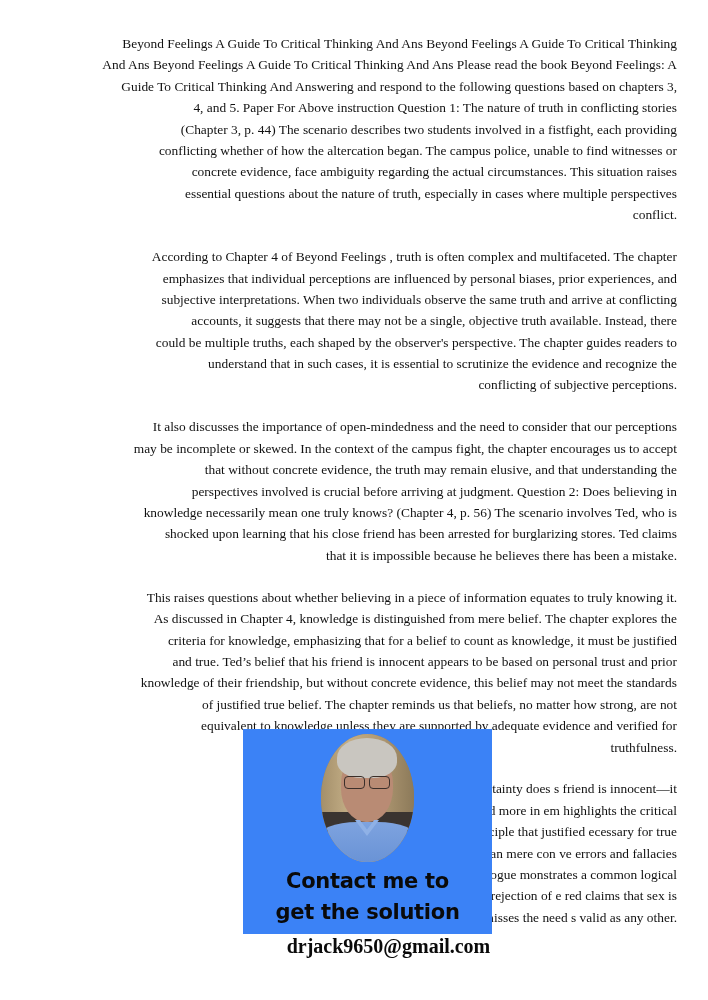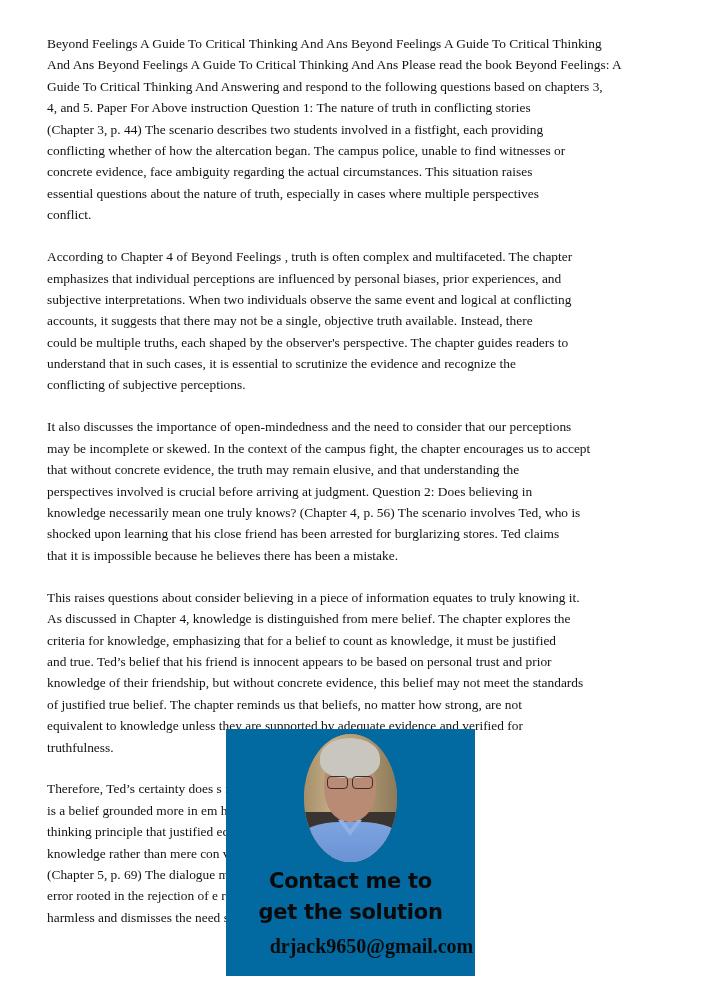--- a/index.html
+++ b/index.html
@@ -16,35 +16,36 @@
       color: #111111;
     }
     .page {
       position: absolute;
       left: 47px;
       top: 33px;
       width: 630px;
     }
     .para {
       margin: 0 0 20.6px 0;
+      text-align: right;
     }
     .line {
       display: block;
       white-space: nowrap;
       font-size: 13.4px;
       line-height: 21.4px;
       height: 21.4px;
     }
     .promo {
       position: absolute;
-      left: 226px;
+      left: 243px;
       top: 729px;
       width: 249px;
-      height: 247px;
-      background: #0369a1;
+      height: 205px;
+      background: #3b82f6;
     }
     .photo {
       position: absolute;
       left: 78px;
       top: 5px;
       width: 93px;
       height: 128px;
       border-radius: 50%;
       overflow: hidden;
       background: #8a7d62;
@@ -126,39 +127,39 @@
     <span class="line">(Chapter 3, p. 44) The scenario describes two students involved in a fistfight, each providing</span>
     <span class="line">conflicting whether of how the altercation began. The campus police, unable to find witnesses or</span>
     <span class="line">concrete evidence, face ambiguity regarding the actual circumstances. This situation raises</span>
     <span class="line">essential questions about the nature of truth, especially in cases where multiple perspectives</span>
     <span class="line">conflict.</span>
   </div>
 
   <div class="para">
     <span class="line">According to Chapter 4 of Beyond Feelings , truth is often complex and multifaceted. The chapter</span>
     <span class="line">emphasizes that individual perceptions are influenced by personal biases, prior experiences, and</span>
-    <span class="line">subjective interpretations. When two individuals observe the same event and logical at conflicting</span>
+    <span class="line">subjective interpretations. When two individuals observe the same truth and arrive at conflicting</span>
     <span class="line">accounts, it suggests that there may not be a single, objective truth available. Instead, there</span>
     <span class="line">could be multiple truths, each shaped by the observer's perspective. The chapter guides readers to</span>
     <span class="line">understand that in such cases, it is essential to scrutinize the evidence and recognize the</span>
     <span class="line">conflicting of subjective perceptions.</span>
   </div>
 
   <div class="para">
     <span class="line">It also discusses the importance of open-mindedness and the need to consider that our perceptions</span>
     <span class="line">may be incomplete or skewed. In the context of the campus fight, the chapter encourages us to accept</span>
     <span class="line">that without concrete evidence, the truth may remain elusive, and that understanding the</span>
     <span class="line">perspectives involved is crucial before arriving at judgment. Question 2: Does believing in</span>
     <span class="line">knowledge necessarily mean one truly knows? (Chapter 4, p. 56) The scenario involves Ted, who is</span>
     <span class="line">shocked upon learning that his close friend has been arrested for burglarizing stores. Ted claims</span>
     <span class="line">that it is impossible because he believes there has been a mistake.</span>
   </div>
 
   <div class="para">
-    <span class="line">This raises questions about consider believing in a piece of information equates to truly knowing it.</span>
+    <span class="line">This raises questions about whether believing in a piece of information equates to truly knowing it.</span>
     <span class="line">As discussed in Chapter 4, knowledge is distinguished from mere belief. The chapter explores the</span>
     <span class="line">criteria for knowledge, emphasizing that for a belief to count as knowledge, it must be justified</span>
     <span class="line">and true. Ted’s belief that his friend is innocent appears to be based on personal trust and prior</span>
     <span class="line">knowledge of their friendship, but without concrete evidence, this belief may not meet the standards</span>
     <span class="line">of justified true belief. The chapter reminds us that beliefs, no matter how strong, are not</span>
     <span class="line">equivalent to knowledge unless they are supported by adequate evidence and verified for</span>
     <span class="line">truthfulness.</span>
   </div>
 
   <div class="para">

